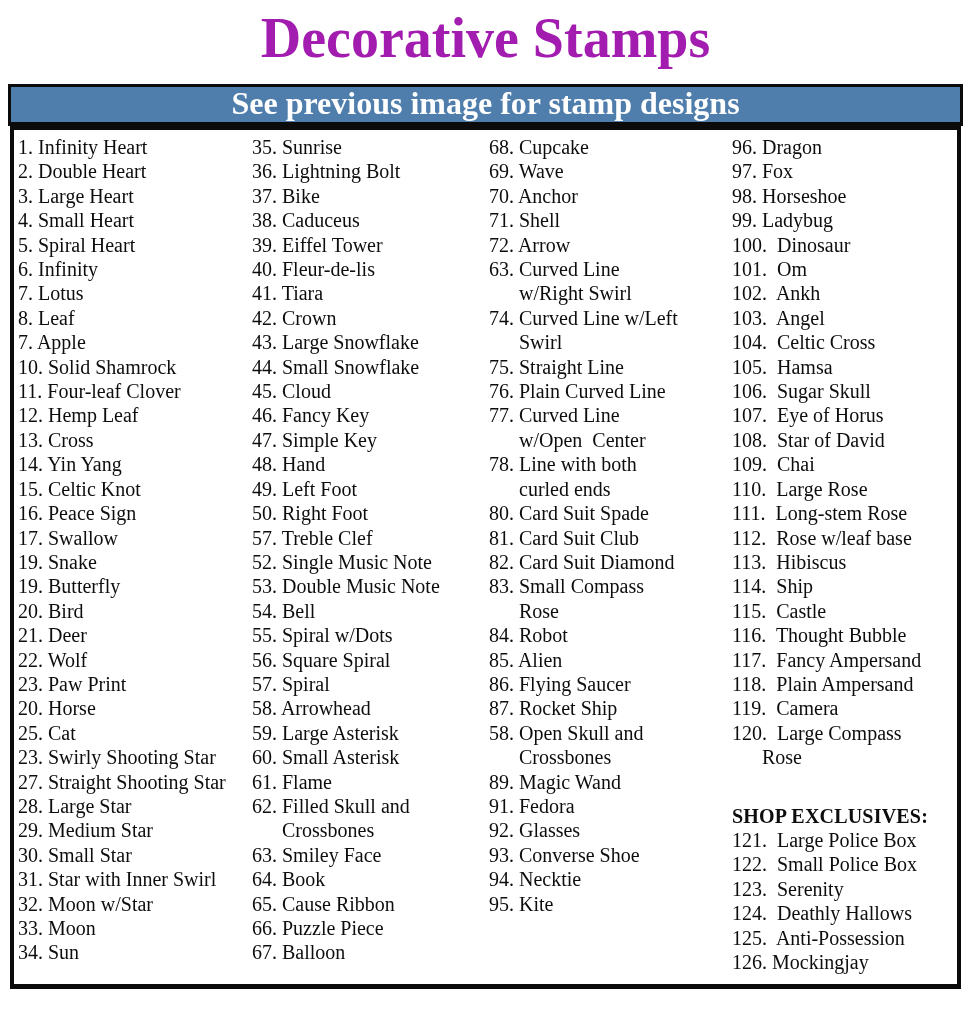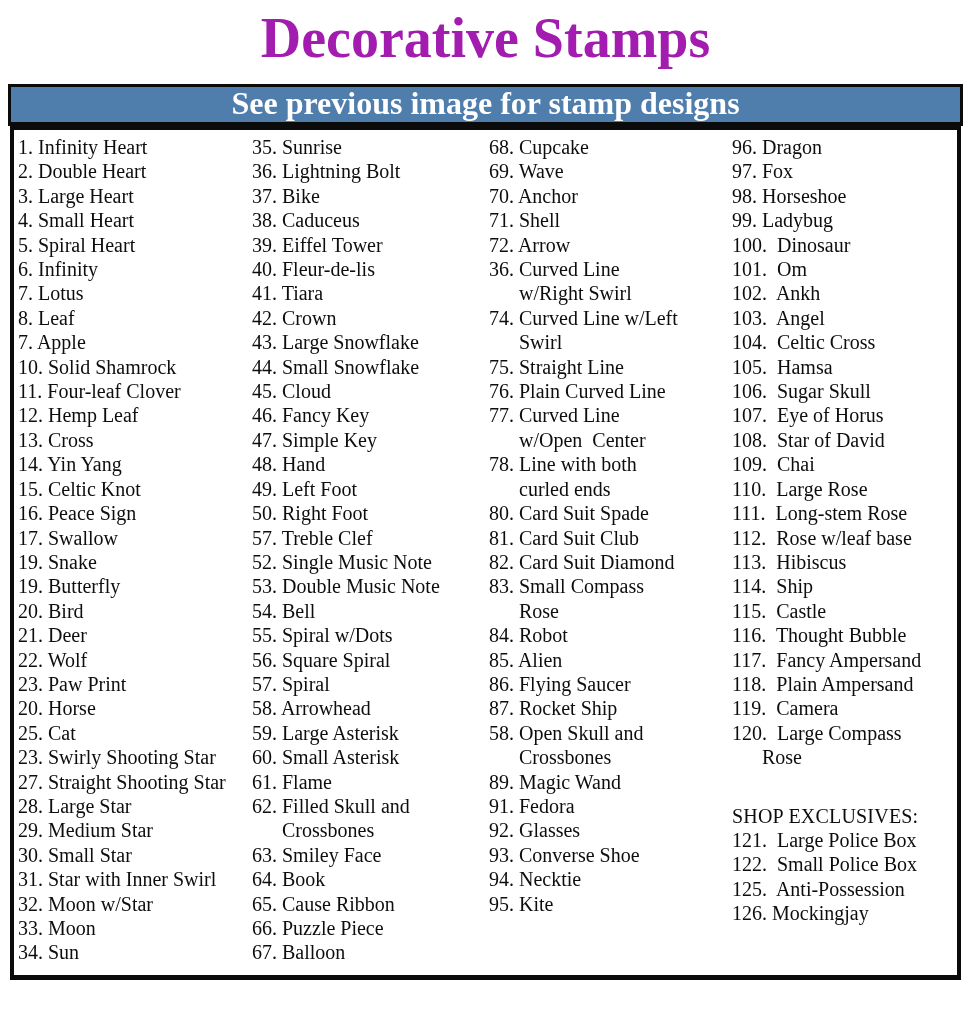--- a/index.html
+++ b/index.html
@@ -58,21 +58,21 @@
   .item {
     white-space: pre-line;
     padding-left: 30px;
     text-indent: -30px;
   }
   .item.gap {
     height: 28px;
     padding: 0;
   }
   .item.header {
-    font-weight: normal;
+    font-weight: bold;
     padding-left: 0;
     text-indent: 0;
     margin-top: 6px;
     letter-spacing: 0.2px;
   }
 </style>
 </head>
 <body>
 
 <div class="page">
@@ -154,21 +154,21 @@
         <div class="item">65. Cause Ribbon</div>
         <div class="item">66. Puzzle Piece</div>
         <div class="item">67. Balloon</div>
       </div>
     <div class="col">
         <div class="item">68. Cupcake</div>
         <div class="item">69. Wave</div>
         <div class="item">70. Anchor</div>
         <div class="item">71. Shell</div>
         <div class="item">72. Arrow</div>
-        <div class="item">36. Curved Line
+        <div class="item">63. Curved Line
 w/Right Swirl</div>
         <div class="item">74. Curved Line w/Left
 Swirl</div>
         <div class="item">75. Straight Line</div>
         <div class="item">76. Plain Curved Line</div>
         <div class="item">77. Curved Line
 w/Open&nbsp; Center</div>
         <div class="item">78. Line with both
 curled ends</div>
         <div class="item">80. Card Suit Spade</div>
@@ -213,17 +213,19 @@
         <div class="item">116.&nbsp; Thought Bubble</div>
         <div class="item">117.&nbsp; Fancy Ampersand</div>
         <div class="item">118.&nbsp; Plain Ampersand</div>
         <div class="item">119.&nbsp; Camera</div>
         <div class="item">120.&nbsp; Large Compass
 Rose</div>
         <div class="item gap"></div>
         <div class="item header">SHOP EXCLUSIVES:</div>
         <div class="item">121.&nbsp; Large Police Box</div>
         <div class="item">122.&nbsp; Small Police Box</div>
+        <div class="item">123.&nbsp; Serenity</div>
+        <div class="item">124.&nbsp; Deathly Hallows</div>
         <div class="item">125.&nbsp; Anti-Possession</div>
         <div class="item">126. Mockingjay</div>
       </div>
   </div>
 </div>
 
 </body></html>

